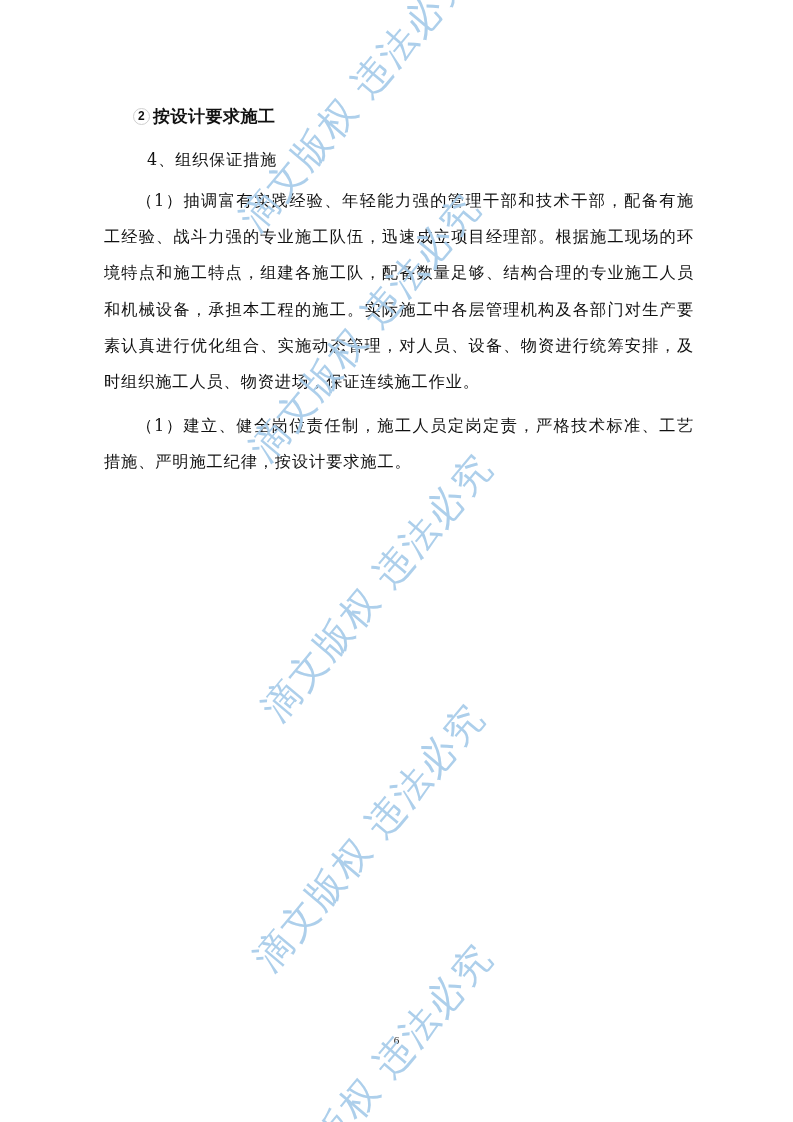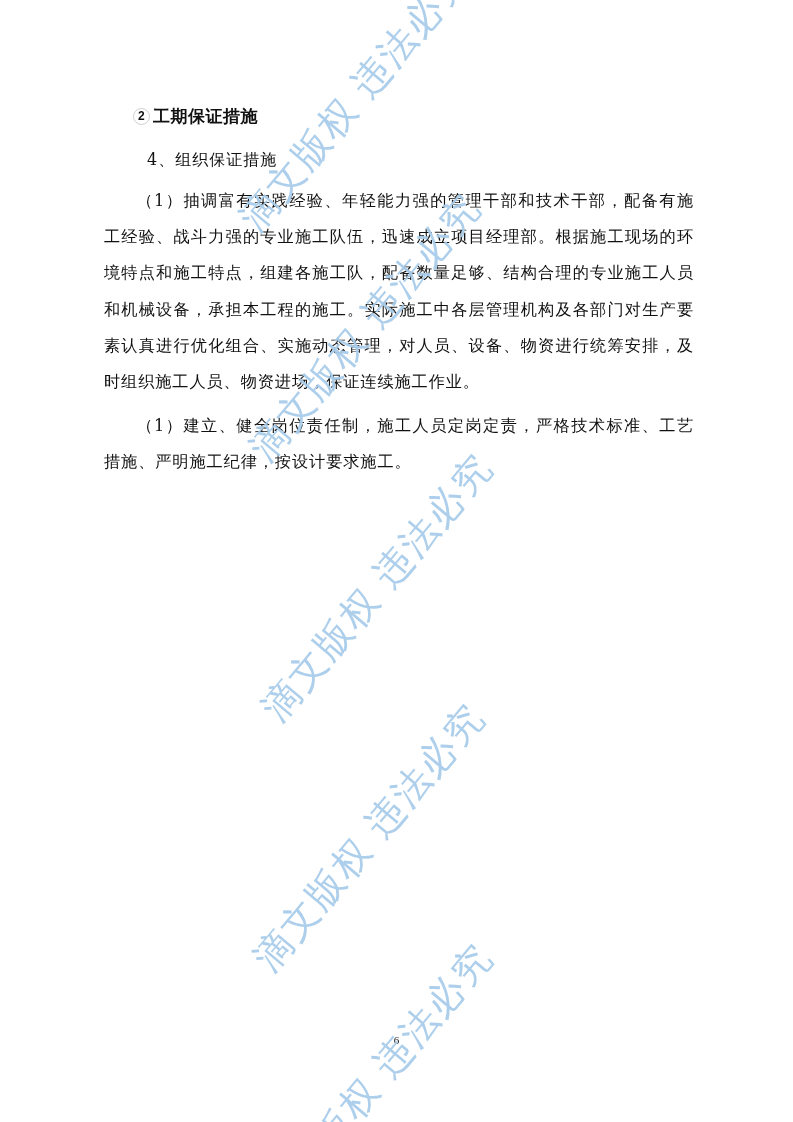--- a/index.html
+++ b/index.html
@@ -85,21 +85,21 @@
       letter-spacing: 2px;
     }
   </style>
 </head>
 <body>
 
 <div class="page">
 
   <div class="heading">
     <span class="circled">2</span>
-    <span>工期保证措施</span>
+    <span>按设计要求施工</span>
   </div>
 
   <div class="subheading">4、组织保证措施</div>
 
   <div class="body-text">
     <p style="margin-bottom:0;">（1）抽调富有实践经验、年轻能力强的管理干部和技术干部，配备有施工经验、战斗力强的专业施工队伍，迅速成立项目经理部。根据施工现场的环境特点和施工特点，组建各施工队，配备数量足够、结构合理的专业施工人员和机械设备，承担本工程的施工。实际施工中各层管理机构及各部门对生产要素认真进行优化组合、实施动态管理，对人员、设备、物资进行统筹安排，及时组织施工人员、物资进场，保证连续施工作业。</p>
     <p style="margin-top:8px;">（1）建立、健全岗位责任制，施工人员定岗定责，严格技术标准、工艺措施、严明施工纪律，按设计要求施工。</p>
   </div>
 
   <div class="page-number">6</div>

